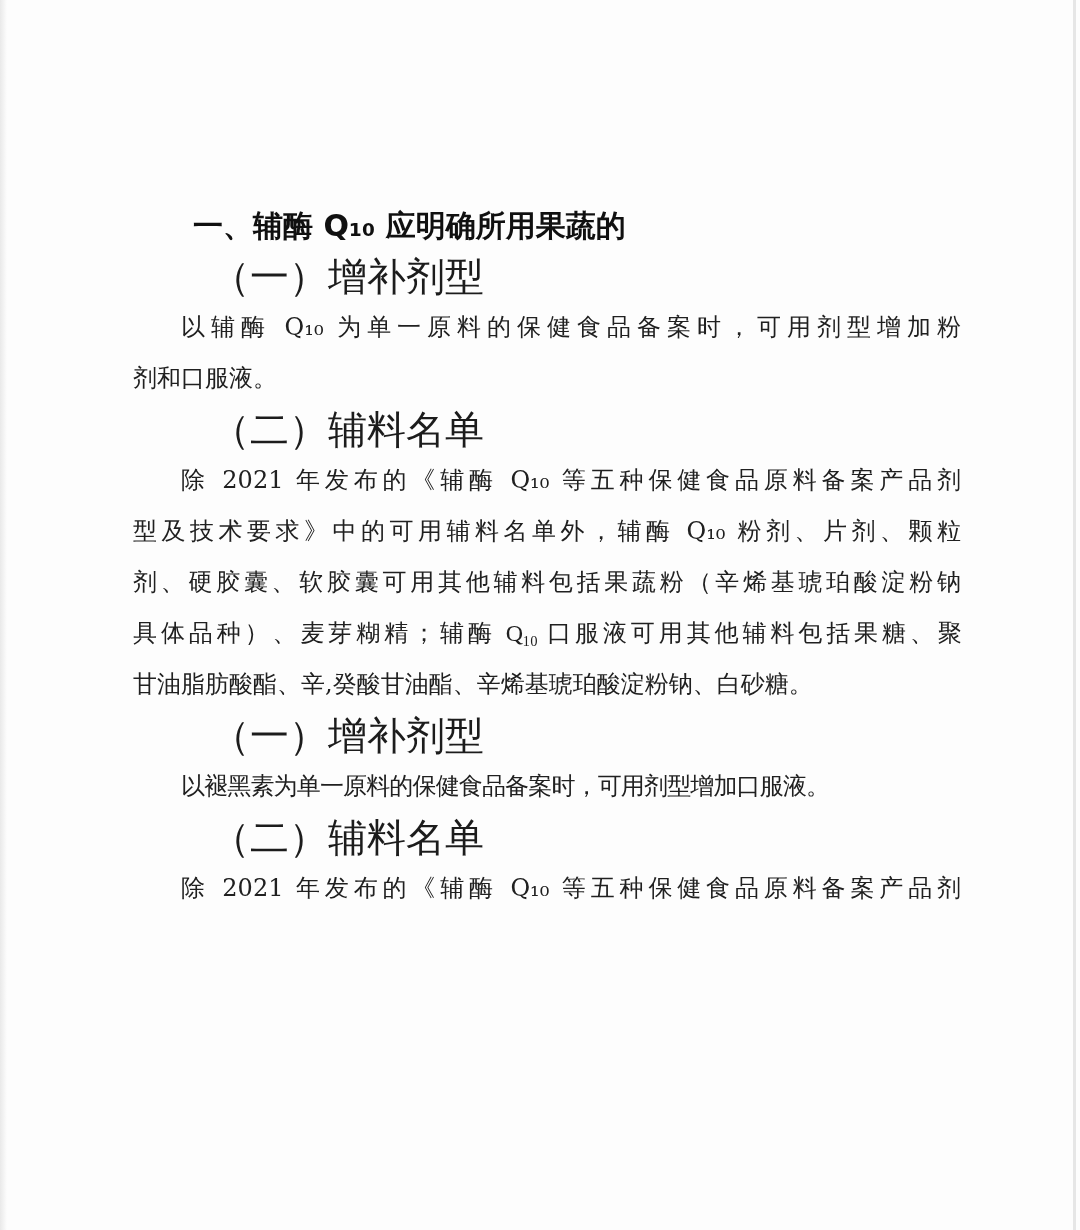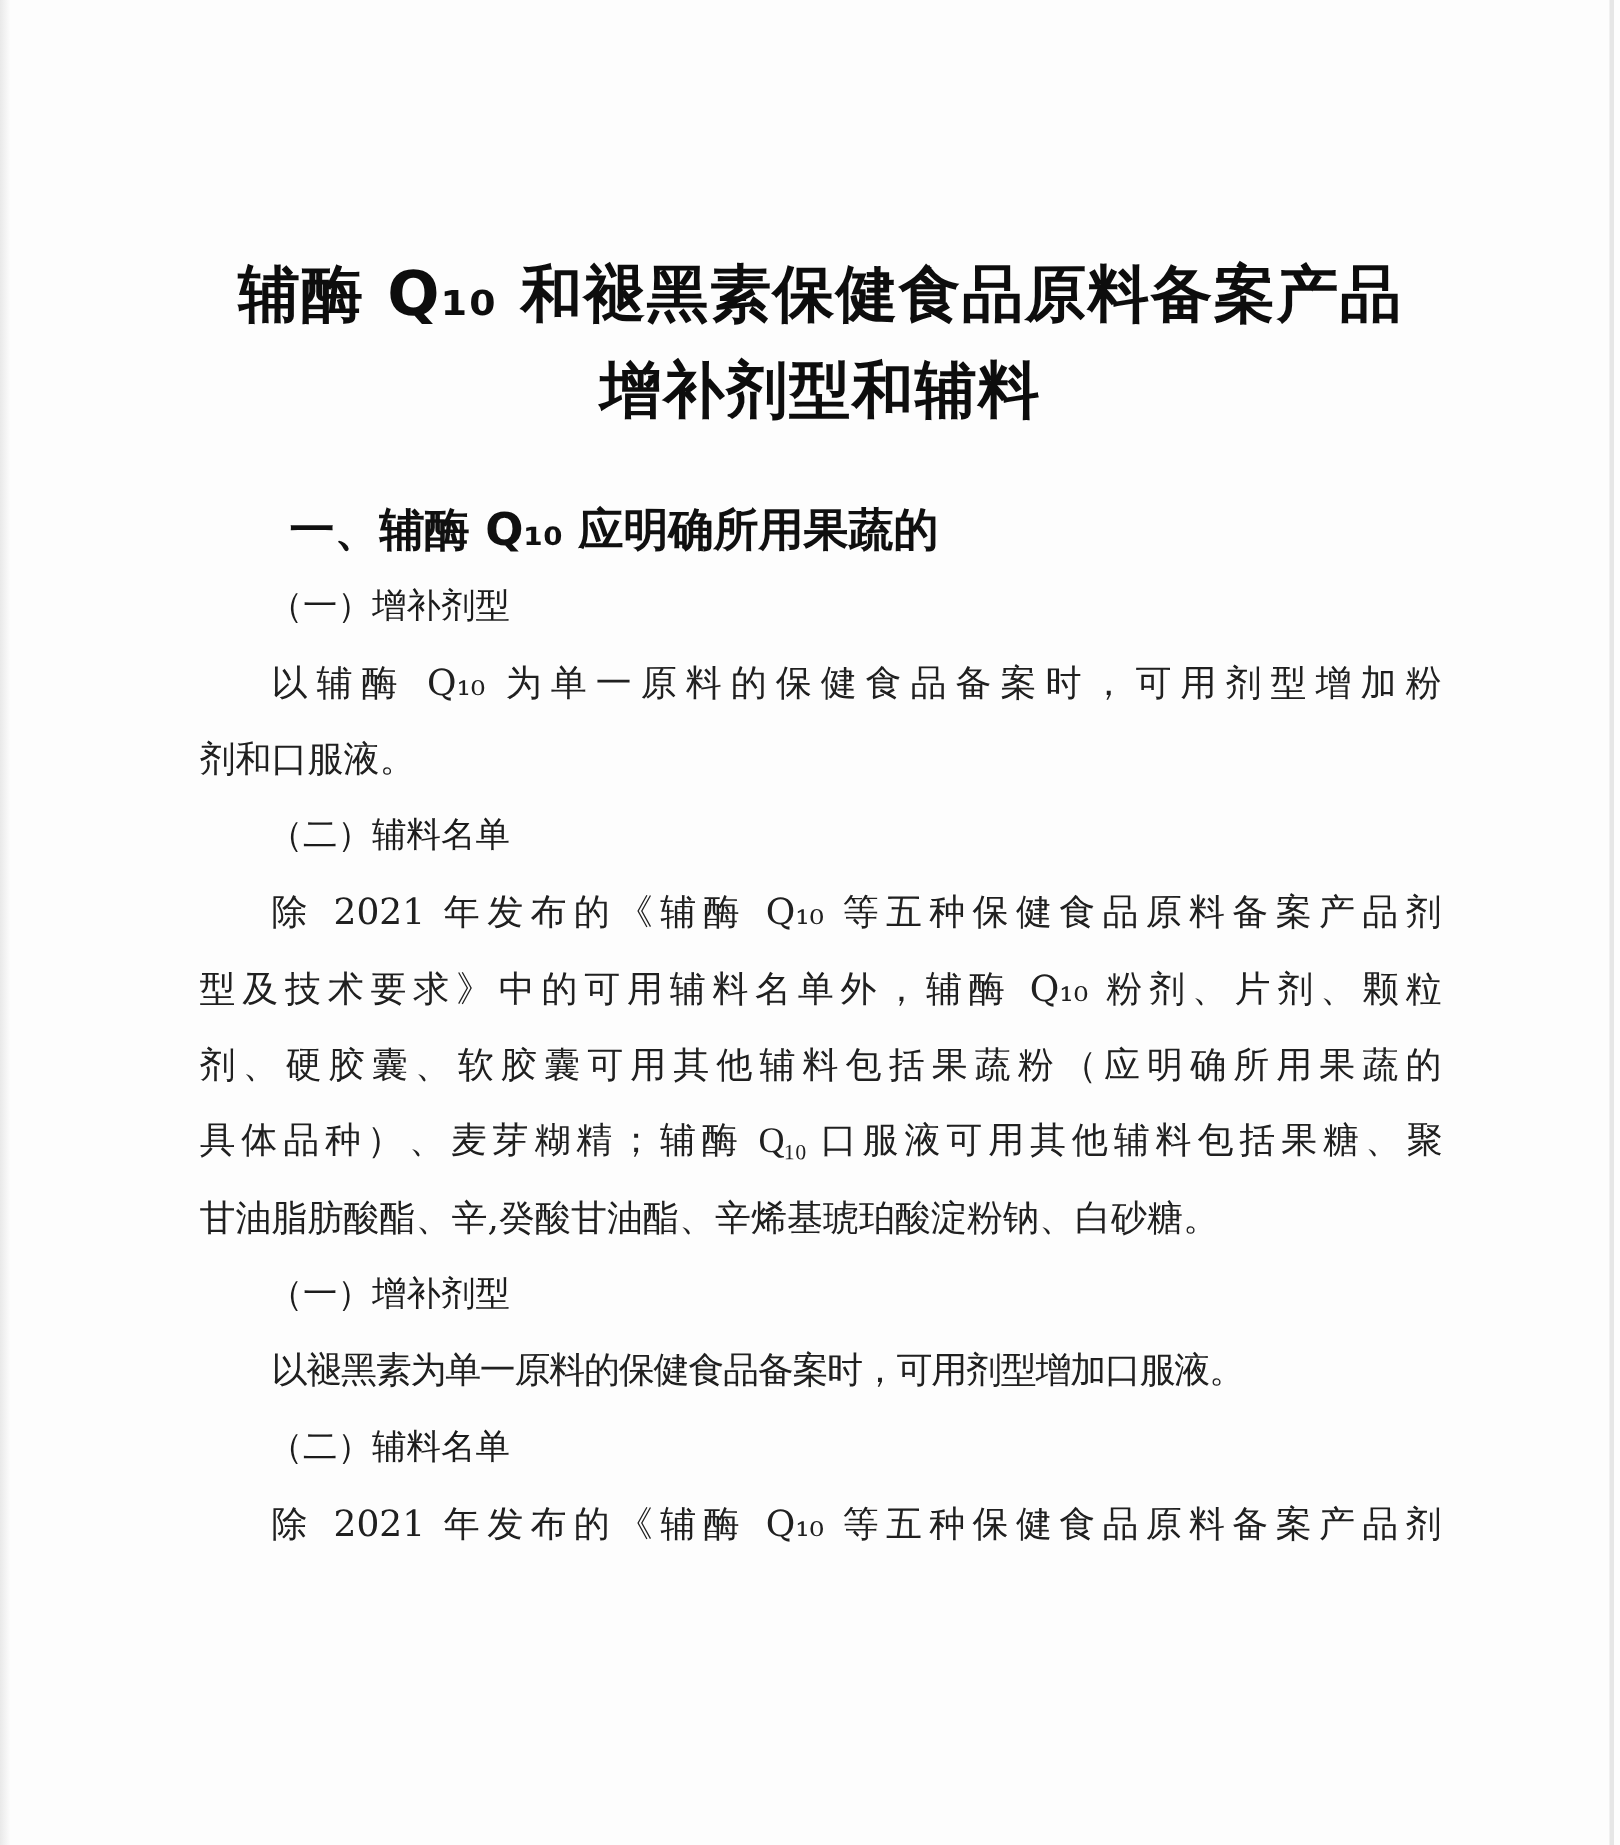--- a/index.html
+++ b/index.html
@@ -49,21 +49,21 @@
     font-family: "DejaVu Sans", "Liberation Sans", sans-serif;
     font-weight: 700;
     font-size: 30px;
     line-height: 51px;
     text-indent: 2em;
     color: #101010;
   }
   .h1.sec1 { margin-top: 36px; }
   .h1.sec2 { margin-top: 8px; }
   .h2 {
-    font-size: 23px;
+    font-size: 39px;
     line-height: 51px;
     text-indent: 2em;
     color: #1c1c1c;
   }
   .line {
     font-size: 24px;
     line-height: 51px;
     text-align: justify;
     text-align-last: justify;
     color: #202020;
@@ -74,40 +74,36 @@
 </style>
 </head>
 <body>
 
 <div class="page">
   <div class="edge-left"></div>
   <div class="edge-right"></div>
 
   <div class="content">
 
-    <div class="doc-title">
-      <div>辅酶 Q₁₀ 和褪黑素保健食品原料备案产品</div>
-      <div>增补剂型和辅料</div>
-    </div>
 
     <div class="h1 sec1">一、辅酶 Q₁₀ 应明确所用果蔬的</div>
 
     <div class="h2">（一）增补剂型</div>
 
     <div class="para">
       <div class="line first">以辅酶 Q₁₀ 为单一原料的保健食品备案时，可用剂型增加粉</div>
       <div class="line last">剂和口服液。</div>
     </div>
 
     <div class="h2">（二）辅料名单</div>
 
     <div class="para">
       <div class="line first">除 2021 年发布的《辅酶 Q₁₀ 等五种保健食品原料备案产品剂</div>
       <div class="line">型及技术要求》中的可用辅料名单外，辅酶 Q₁₀ 粉剂、片剂、颗粒</div>
-      <div class="line">剂、硬胶囊、软胶囊可用其他辅料包括果蔬粉（应明确所用果蔬的</div>
+      <div class="line">剂、硬胶囊、软胶囊可用其他辅料包括果蔬粉（辛烯基琥珀酸淀粉钠</div>
       <div class="line tight">具体品种）、麦芽糊精；辅酶 Q₁₀ 口服液可用其他辅料包括果糖、聚</div>
       <div class="line last">甘油脂肪酸酯、辛,癸酸甘油酯、辛烯基琥珀酸淀粉钠、白砂糖。</div>
     </div>
 
 
     <div class="h2">（一）增补剂型</div>
 
     <div class="para">
       <div class="line first last tight">以褪黑素为单一原料的保健食品备案时，可用剂型增加口服液。</div>
     </div>

